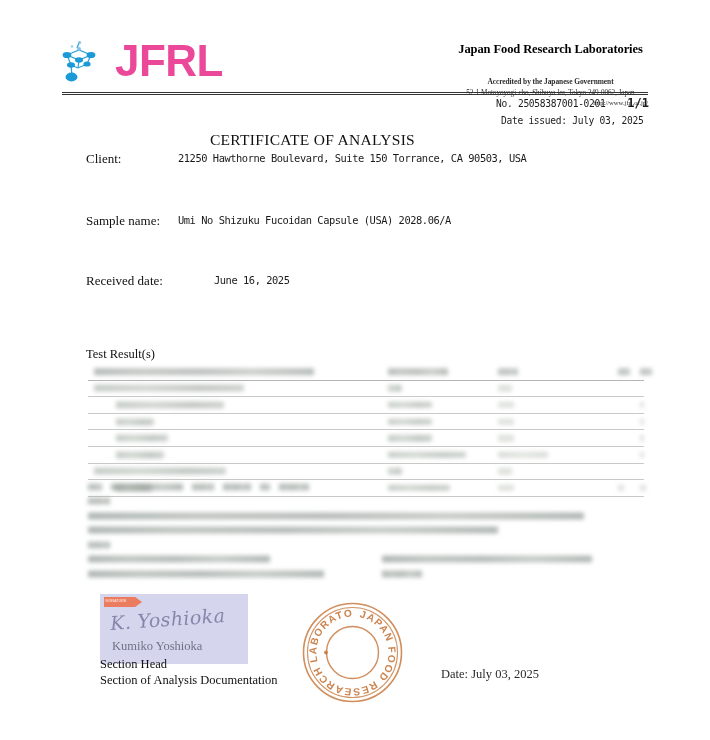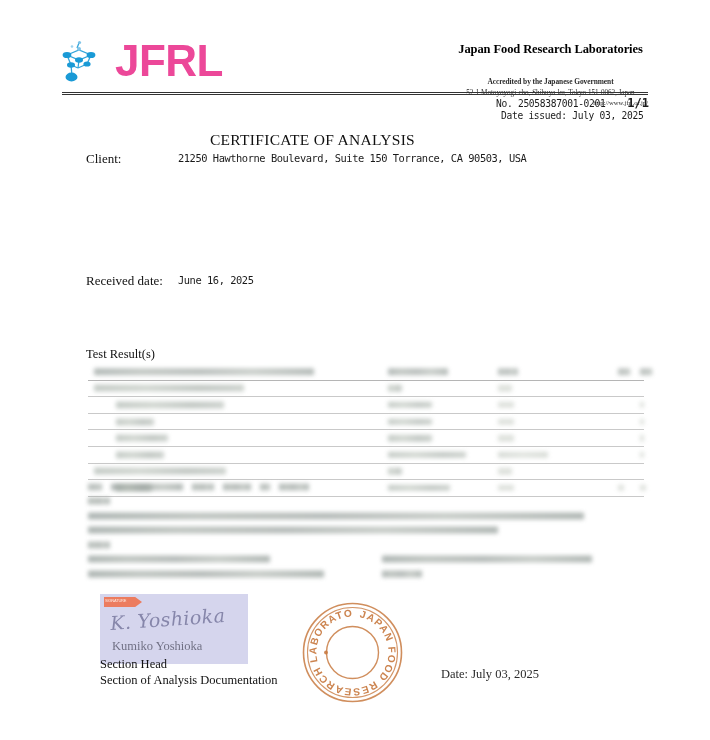--- a/index.html
+++ b/index.html
@@ -57,41 +57,41 @@
     position: absolute; left: 62px; top: 92px; width: 586px;
     border-top: 1.2px solid #333; border-bottom: 1.2px solid #333;
     height: 3px;
   }
 
   .docmeta { position: absolute; left: 485px; top: 96px; width: 170px;
     font-family: "DejaVu Sans Mono", monospace; }
   .docmeta-row { display: flex; align-items: baseline; }
   .docmeta-no { font-size: 9.6px; color: #1a1a1a; letter-spacing: -0.3px; padding-left: 11px; }
   .docmeta-page { font-size: 12px; color: #1a1a1a; margin-left: auto; padding-right: 6px; font-weight: bold; }
-  .docmeta-date { font-size: 9.6px; color: #1a1a1a; letter-spacing: -0.3px; padding-left: 16px; }
+  .docmeta-date { font-size: 9.6px; color: #1a1a1a; margin-top: 5px; letter-spacing: -0.3px; padding-left: 16px; }
 
   
   .doc-title {
     position: absolute; left: 0; top: 131px; width: 625px;
     text-align: center; font-size: 15.5px; color: #111;
     letter-spacing: 0.3px;
   }
 
   
   .field { position: absolute; display: flex; align-items: flex-end; }
   .field-label { font-size: 13px; color: #111; width: 92px; flex: 0 0 92px; }
   .field-value {
     font-family: "DejaVu Sans Mono", monospace;
     font-size: 10.4px; color: #1a1a1a; line-height: 17px;
     letter-spacing: -0.45px; white-space: pre;
   }
   .f-client { left: 86px; top: 150px; }
   .f-sample { left: 86px; top: 212px; }
   .f-received { left: 86px; top: 272px; }
-  .f-received .field-value { font-family: "DejaVu Sans Mono", monospace; }
+  .f-received .field-value { font-family: "DejaVu Sans Mono", monospace; margin-left: 36px; }
 
   
   .cert-stmt {
     position: absolute; left: 86px; top: 302px; width: 528px;
     font-size: 9.2px; line-height: 15.5px; color: #1a1a1a;
     font-weight: bold; letter-spacing: -0.08px;
   }
 
   .results-heading {
     position: absolute; left: 86px; top: 347px;
@@ -208,21 +208,21 @@
             <circle cx="15" cy="8.5" r="1.3" fill="#9fd4ef"></circle>
           </g>
         </svg>
       </span>
       <span class="logo-text">JFRL</span>
     </div>
 
     <div class="org-block">
       <div class="org-name">Japan Food Research Laboratories</div>
       <div class="org-accred">Accredited by the Japanese Government</div>
-      <div class="org-address">52-1 Motoyoyogi-cho, Shibuya-ku, Tokyo 151-0062, Japan</div>
+      <div class="org-address">52-1 Motoyoyogi-cho, Shibuya-ku, Tokyo 249-0062, Japan</div>
       <div class="org-url">http://www.jfrl.or.jp/</div>
     </div>
 
     <div class="rule-double"></div>
 
     <div class="docmeta">
       <div class="docmeta-row">
         <span class="docmeta-no">No. 25058387001-0201</span>
         <span class="docmeta-page">1/1</span>
       </div>
@@ -232,20 +232,24 @@
 
   <div class="doc-title">CERTIFICATE OF ANALYSIS</div>
 
   <div class="field f-client">
     <div class="field-label">Client:</div>
     <div>
       <div class="field-value">21250 Hawthorne Boulevard, Suite 150 Torrance, CA 90503, USA</div>
     </div>
   </div>
 
+  <div class="field f-sample">
+    <div class="field-label">Sample name:</div>
+    <div class="field-value">Umi No Shizuku Fucoidan Capsule (USA) 2028.06/A</div>
+  </div>
 
   <div class="field f-received">
     <div class="field-label">Received date:</div>
     <div class="field-value">June 16, 2025</div>
   </div>
 
 
   <div class="results-heading">Test Result(s)</div>
 
   <div class="rtable" id="rtable">

